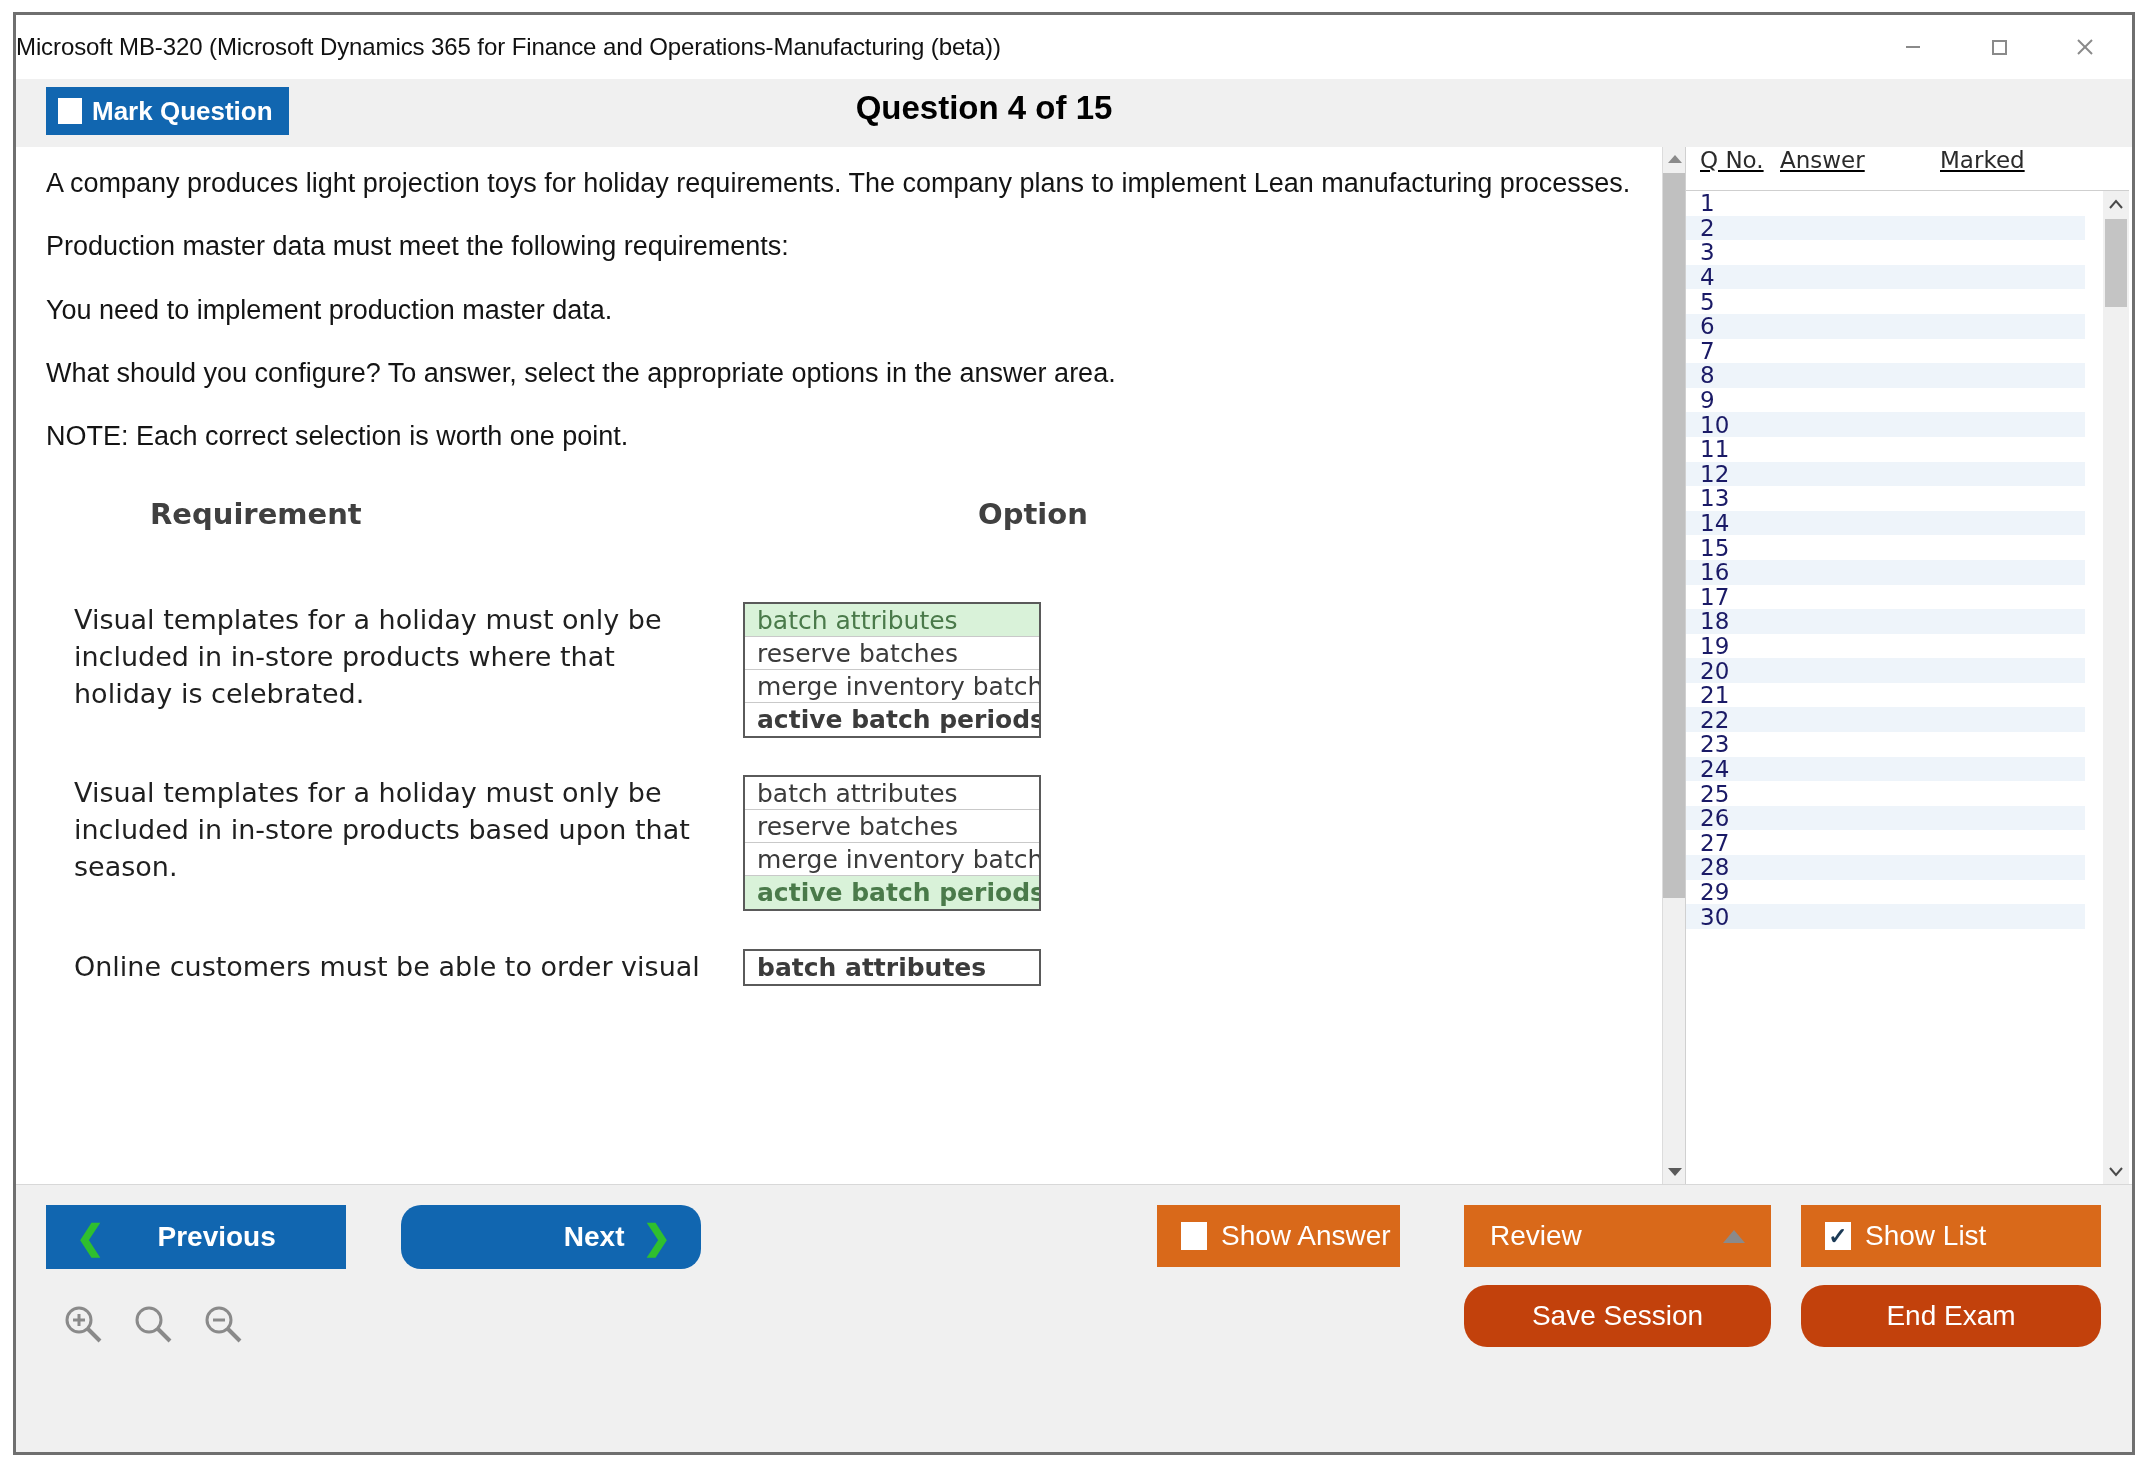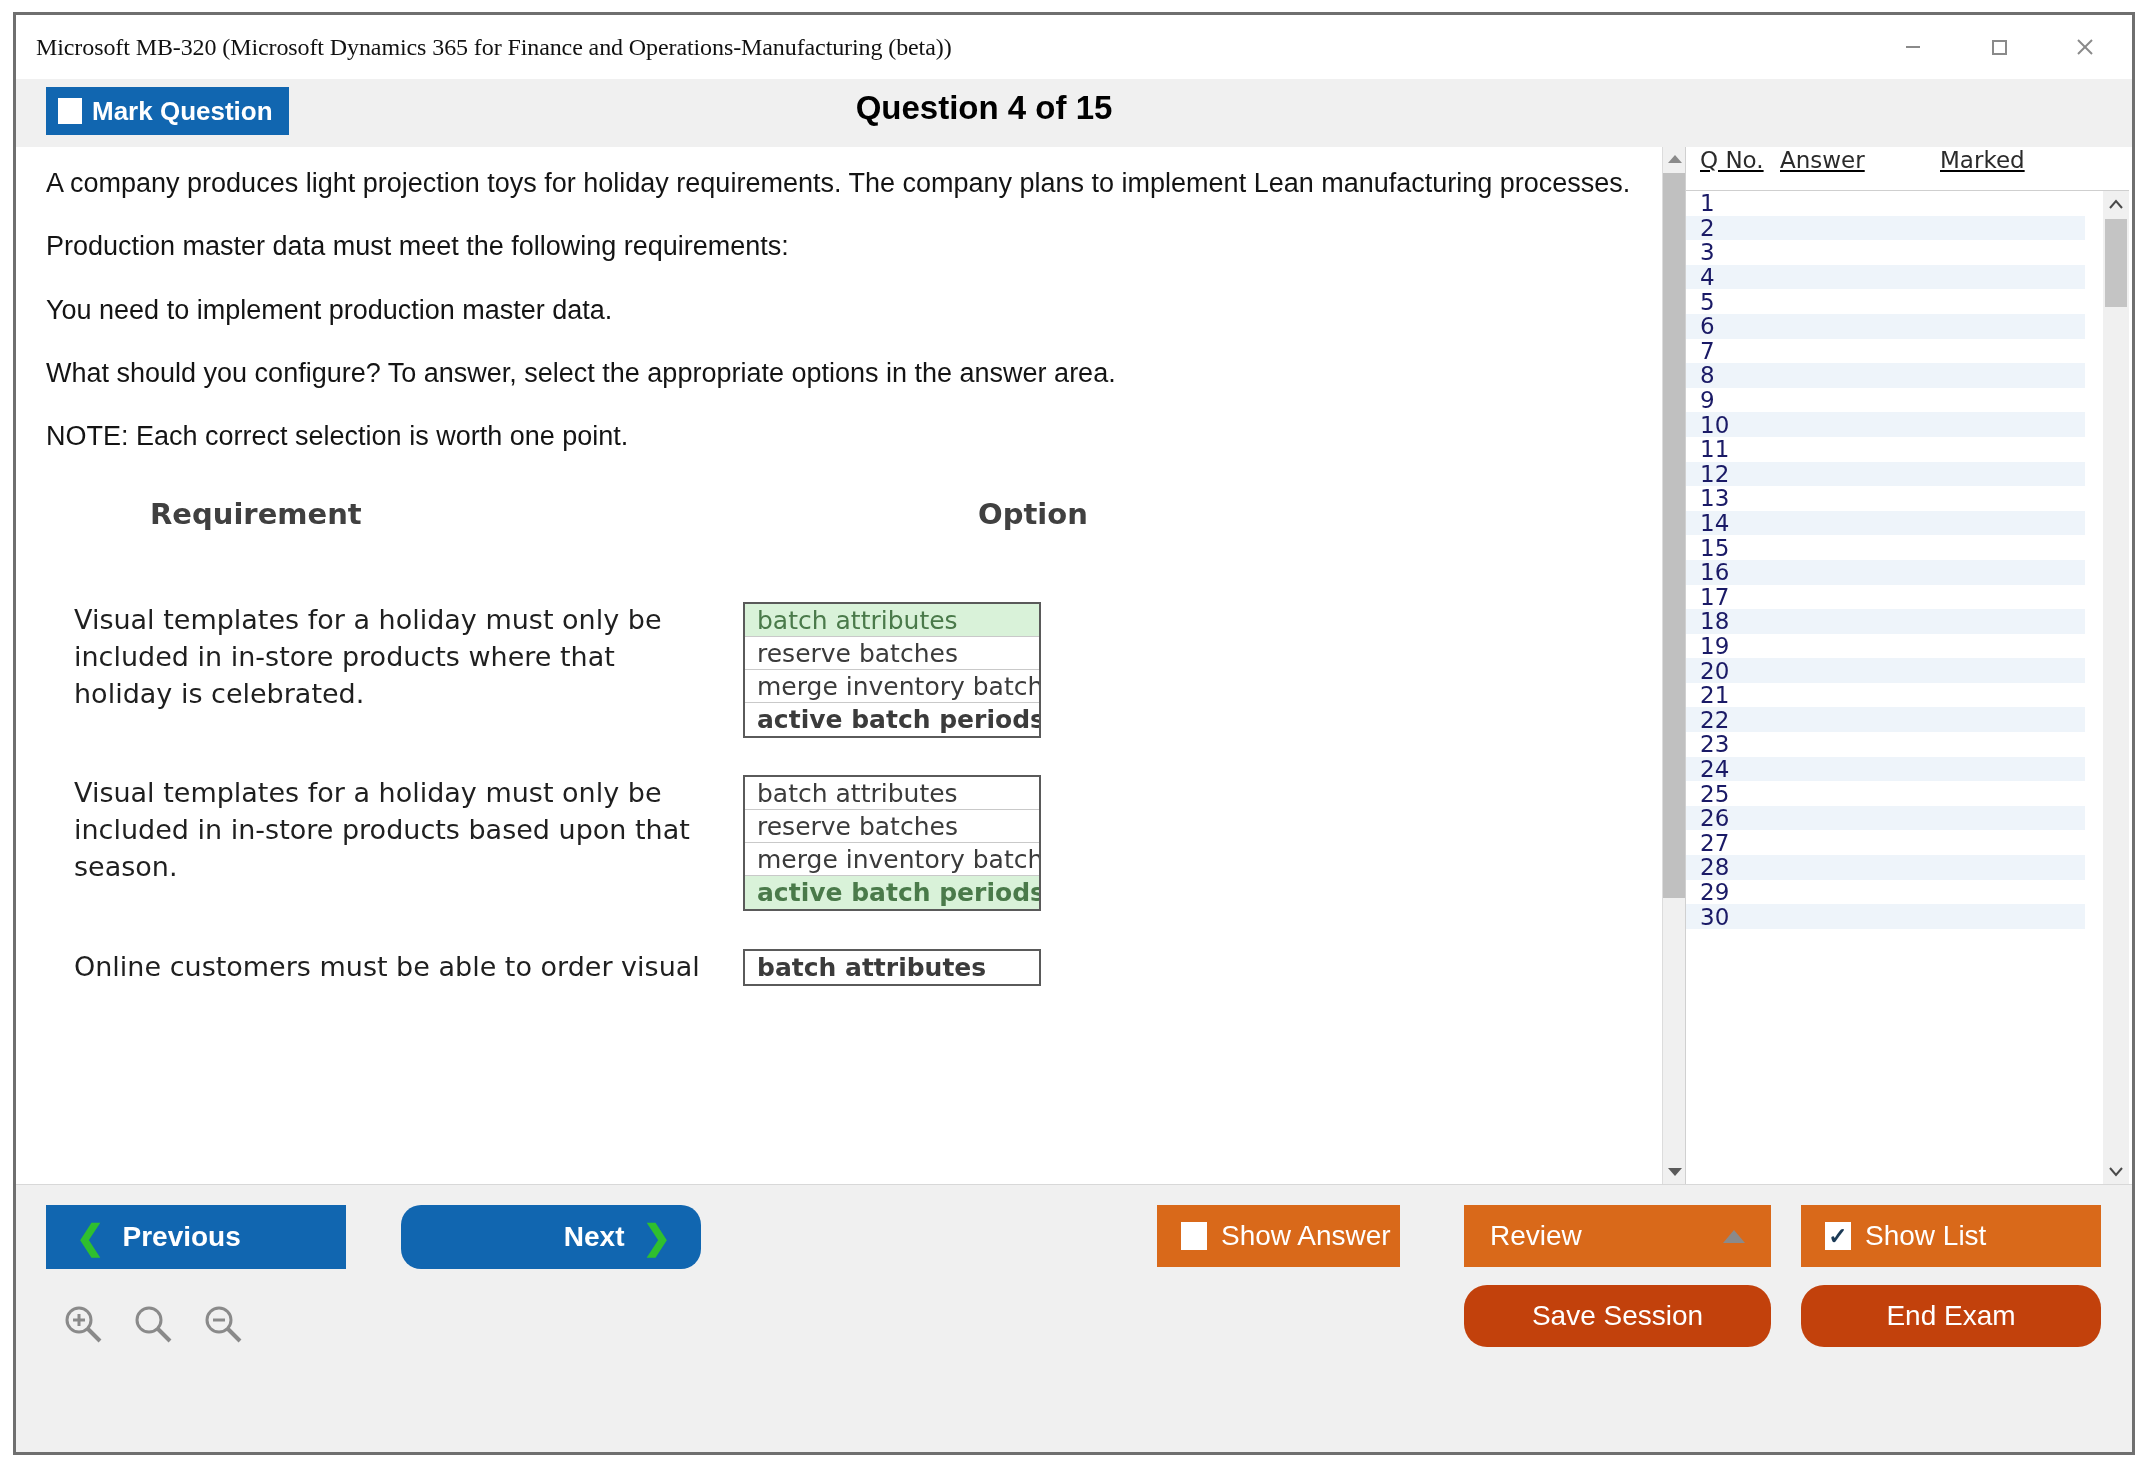--- a/index.html
+++ b/index.html
@@ -23,26 +23,24 @@
 
   
   #title-bar {
     position: relative;
     height: 64px;
     background: #ffffff;
     display: flex;
     align-items: center;
   }
   #window-title {
-    padding-left: 20px;
     font-size: 24px;
     color: #111111;
     white-space: nowrap;
     letter-spacing: -0.1px;
-    font-family: Liberation Serif, serif;
   }
   #win-controls {
     position: absolute;
     right: 4px; top: 0;
     height: 64px;
     display: flex;
     align-items: center;
   }
   .win-btn {
     width: 86px; height: 64px;
@@ -298,21 +296,21 @@
     justify-content: flex-start;
     padding-left: 30px;
   }
   #btn-next {
     left: 385px; top: 20px;
     width: 300px; height: 64px;
     justify-content: flex-end;
     padding-right: 30px;
     border-radius: 20px;
   }
-  .nav-lbl { font-size: 28px; font-weight: bold; }
+  .nav-lbl { font-size: 28px; font-weight: bold; margin-left: 35px; }
   .chev { color: #2fbf2f; font-size: 34px; font-weight: bold; line-height: 1; }
   #btn-previous .chev { margin-right: 18px; }
   #btn-next .chev { margin-left: 18px; }
 
   #zoom-tools {
     position: absolute;
     left: 44px; top: 116px;
     display: flex;
     align-items: center;
     gap: 24px;

